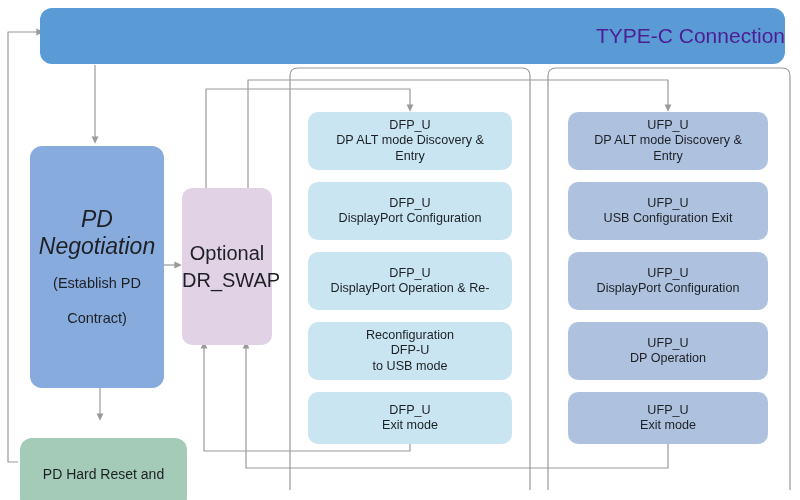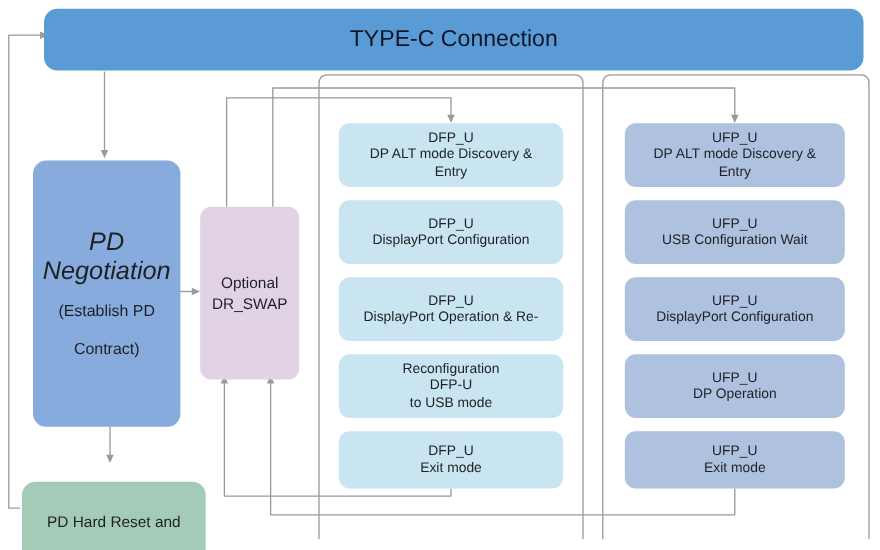--- a/index.html
+++ b/index.html
@@ -36,21 +36,22 @@
     line-height: 1.22;
     border-radius: 10px;
     z-index: 2;
   }
   .node .ln { display: block; width: 100%; }
 
   .header-bar {
     background: #5b9bd5;
     border-radius: 12px;
     font-size: 21px;
-    color: #0f172a;
+    color: #4c1d95;
+    text-align: right;
   }
   .pd-neg {
     background: #88abdd;
     border-radius: 12px;
   }
   .pd-neg .title {
     font-size: 23px;
     line-height: 1.18;
     font-style: italic;
   }
@@ -61,21 +62,21 @@
   }
   .hard-reset {
     background: #a3cbb8;
     border-radius: 12px;
     font-size: 14px;
     line-height: 1.35;
   }
   .dr-swap {
     background: #e1d2e6;
     border-radius: 10px;
-    font-size: 14px;
+    font-size: 20px;
     line-height: 1.35;
   }
   .dfp {
     background: #c9e5f1;
     font-size: 12.6px;
   }
   .ufp {
     background: #aec1de;
     font-size: 12.6px;
   }
@@ -165,21 +166,21 @@
   </div>
 
   <div class="node ufp" style="left:568px; top:112px; width:200px; height:58px;">
     <span class="ln">UFP_U</span>
     <span class="ln">DP ALT mode Discovery &amp;</span>
     <span class="ln">Entry</span>
   </div>
 
   <div class="node ufp" style="left:568px; top:182px; width:200px; height:58px;">
     <span class="ln">UFP_U</span>
-    <span class="ln">USB Configuration Wait</span>
+    <span class="ln">USB Configuration Exit</span>
   </div>
 
   <div class="node ufp" style="left:568px; top:252px; width:200px; height:58px;">
     <span class="ln">UFP_U</span>
     <span class="ln">DisplayPort Configuration</span>
   </div>
 
   <div class="node ufp" style="left:568px; top:322px; width:200px; height:58px;">
     <span class="ln">UFP_U</span>
     <span class="ln">DP Operation</span>

